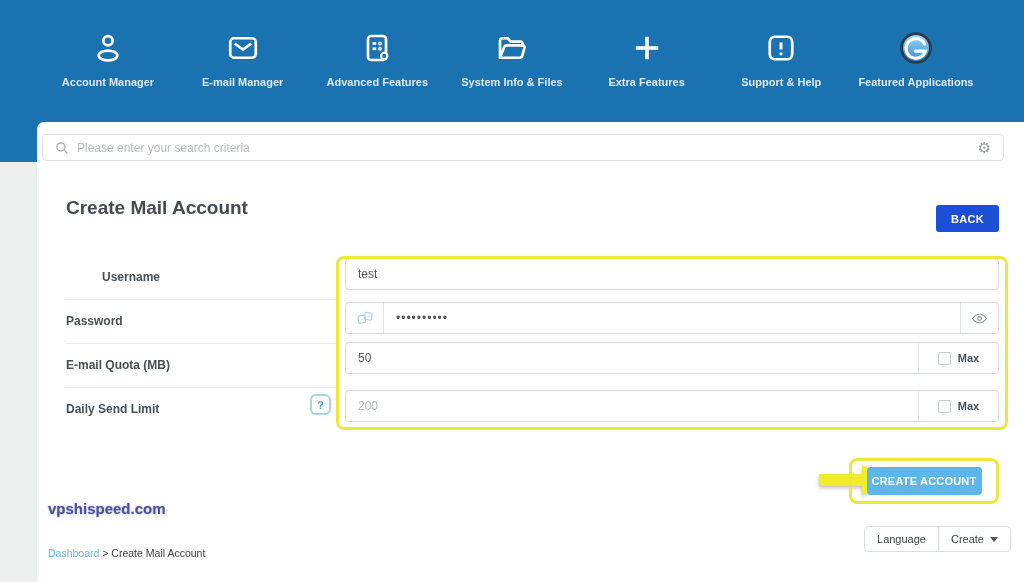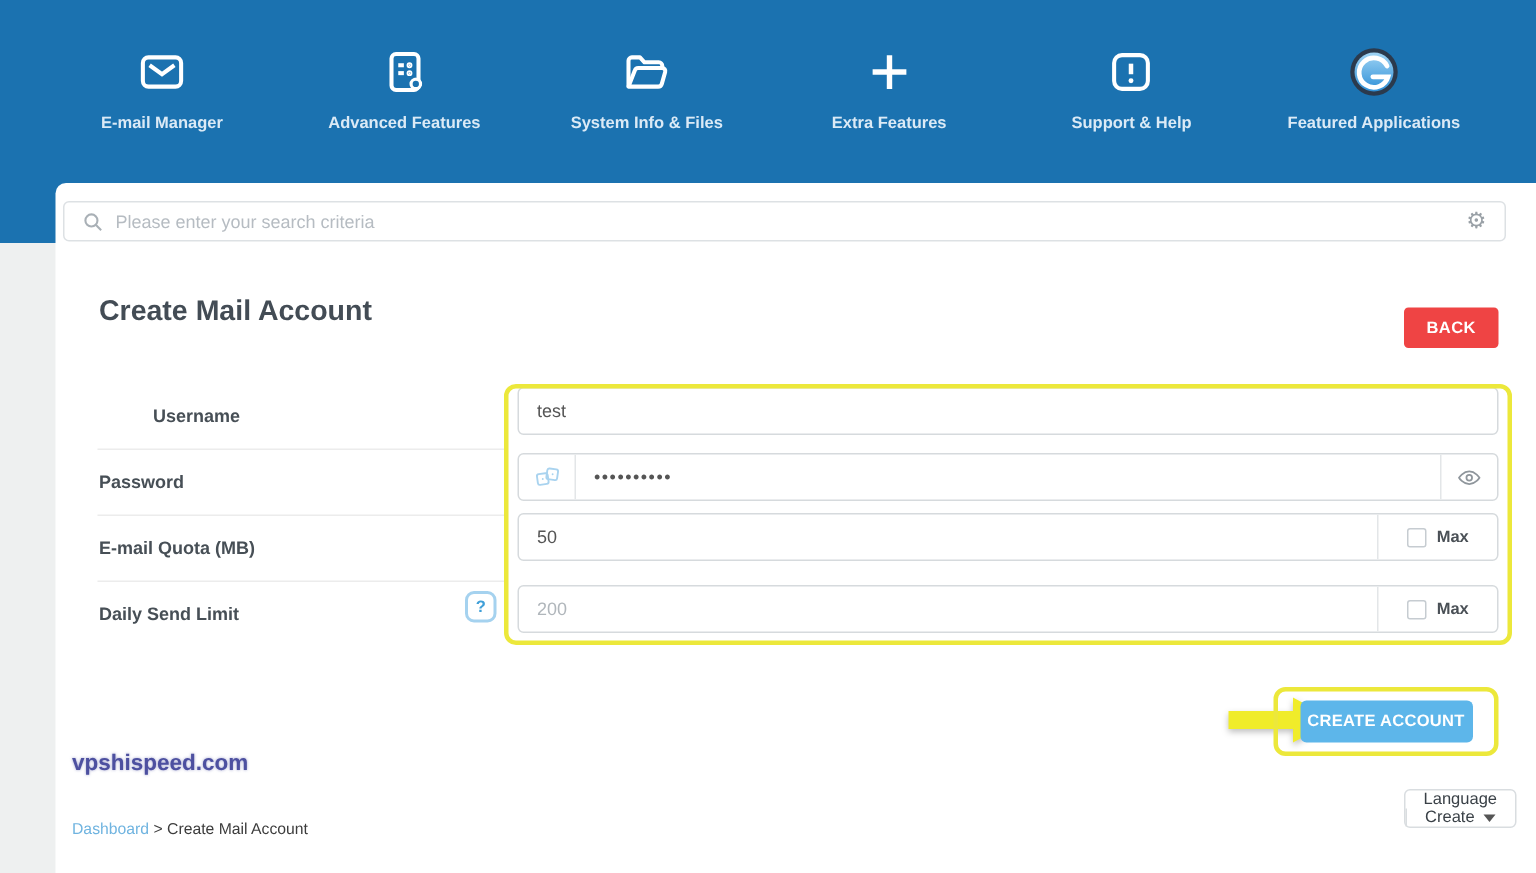--- a/index.html
+++ b/index.html
@@ -17,21 +17,21 @@
   .card { position:absolute; left:37px; top:122px; width:987px; height:460px; background:#ffffff; border-top-left-radius:7px; }
 
   
   .search-bar { position:absolute; left:5px; top:12px; width:962px; height:27px; border:1px solid #dde1e4; border-radius:4px; background:#fff; display:flex; align-items:center; padding:0 12px; }
   .search-bar input { flex:1; border:none; outline:none; font-size:12px; color:#555; font-family:"Liberation Sans", sans-serif; margin-left:8px; }
   .search-bar input::placeholder { color:#b6bcc2; }
   .gear-glyph { color:#9aa1a7; font-size:15px; line-height:1; cursor:pointer; }
 
   
   .page-title { position:absolute; left:29px; top:75px; font-size:19px; font-weight:700; color:#434c55; }
-  .back-btn { position:absolute; right:25px; top:83px; width:63px; height:27px; background:#ef4444; border:none; border-radius:3px; color:#fff; font-size:11px; font-weight:700; letter-spacing:.3px; cursor:pointer; font-family:"Liberation Sans", sans-serif; }
+  .back-btn { position:absolute; right:25px; top:83px; width:63px; height:27px; background:#1d4ed8; border:none; border-radius:3px; color:#fff; font-size:11px; font-weight:700; letter-spacing:.3px; cursor:pointer; font-family:"Liberation Sans", sans-serif; }
 
   
   .field-label { position:absolute; left:29px; font-size:12px; font-weight:600; color:#474f56; }
   .divider { position:absolute; left:28px; width:272px; height:1px; background:#ececec; }
   .help-badge { position:absolute; left:273px; top:272px; width:21px; height:21px; border:2px solid #a5d2ef; border-radius:6px; color:#3f9fd8; font-size:11px; font-weight:700; display:flex; align-items:center; justify-content:center; cursor:pointer; background:#fff; }
 
   
   .hl-box { position:absolute; left:299px; top:134px; width:672px; height:174px; border:3px solid #ece83b; border-radius:8px; pointer-events:none; }
   .hl-box2 { position:absolute; left:812px; top:336px; width:150px; height:46px; border:3px solid #ece83b; border-radius:8px; display:flex; align-items:center; justify-content:center; }
 
@@ -49,32 +49,41 @@
   .pwd-input { letter-spacing:1px; }
 
   
   .create-btn { width:115px; height:28px; background:#5db6ea; border:none; border-radius:4px; color:#fff; font-size:11px; font-weight:700; letter-spacing:.2px; cursor:pointer; font-family:"Liberation Sans", sans-serif; }
   .arrow-svg { position:absolute; left:780px; top:338px; filter:drop-shadow(0 2px 2px rgba(0,0,0,.25)); }
 
   
   .site-name { position:absolute; left:11px; top:378px; font-size:15px; font-weight:700; color:#4d50a0; text-shadow:0 0 2px rgba(77,80,160,.55); cursor:pointer; }
   .breadcrumb { position:absolute; left:11px; top:425px; font-size:10.5px; color:#3c3c3c; }
   .breadcrumb .bc-home { color:#70b4e0; cursor:pointer; }
-  .lang-box { position:absolute; right:13px; top:404px; height:26px; display:flex; border:1px solid #d9dde0; border-radius:4px; background:#fff; align-items:stretch;flex-direction:column; }
+  .lang-box { position:absolute; right:13px; top:404px; height:26px; display:flex; border:1px solid #d9dde0; border-radius:4px; background:#fff; align-items:stretch; }
   .lang-cell { display:flex; align-items:center; padding:0 12px; font-size:11px; color:#3a4147; }
   .lang-cell.sel { border-left:1px solid #d9dde0; gap:6px; cursor:pointer; }
   .caret-down { width:0; height:0; border-left:4px solid transparent; border-right:4px solid transparent; border-top:5px solid #555; }
   .footer-text { position:absolute; right:13px; top:440px; font-size:10px; color:#4e5760; }
 </style>
 </head>
 <body>
 
 <div class="header">
   <div class="nav">
 
+    <div class="nav-item">
+      <span class="nav-icon">
+        <svg width="36" height="36" viewBox="0 0 24 24" fill="none" stroke="#fff" stroke-width="1.8">
+          <circle cx="12" cy="7.2" r="3.1"></circle>
+            <ellipse cx="12" cy="17" rx="6.2" ry="3.3"></ellipse>
+        </svg>
+      </span>
+      <span class="nav-label">Account Manager</span>
+    </div>
 
     <div class="nav-item">
       <span class="nav-icon">
         <svg width="36" height="36" viewBox="0 0 24 24" fill="none" stroke="#fff" stroke-width="1.8">
           <rect x="3.5" y="5.5" width="17" height="13" rx="2.5"></rect>
             <polyline points="6.5,9 12,13 17.5,9"></polyline>
         </svg>
       </span>
       <span class="nav-label">E-mail Manager</span>
     </div>

